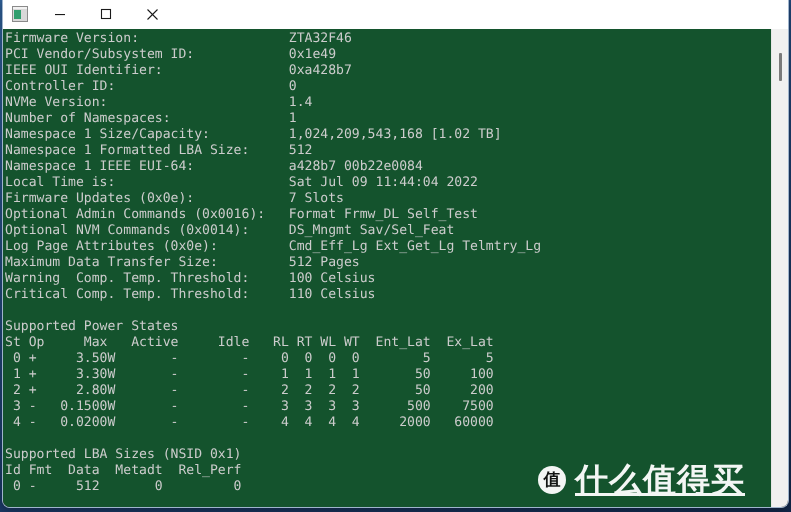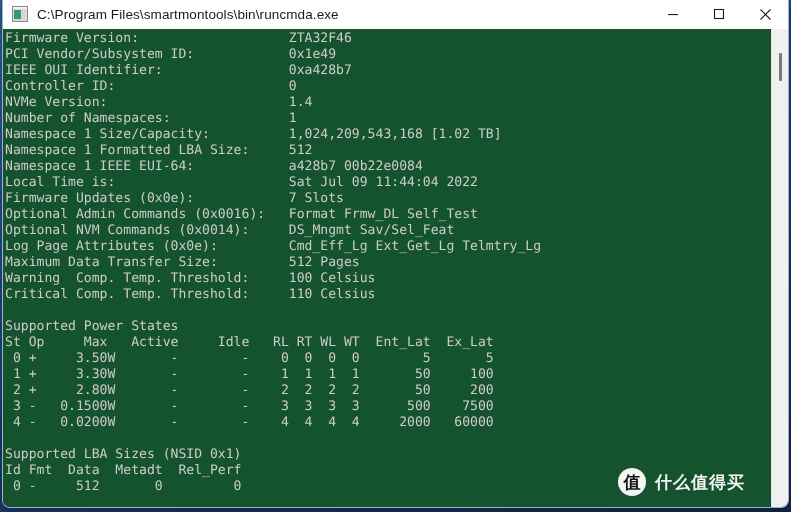--- a/index.html
+++ b/index.html
@@ -164,36 +164,36 @@
     font-size: 17px;
     font-weight: bold;
     display: flex;
     align-items: center;
     justify-content: center;
     line-height: 1;
   }
   #wm-text {
     color: #ffffff;
     font-family: "DejaVu Sans", sans-serif;
-    font-size: 17px;
+    font-size: 33px;
     font-weight: bold;
     letter-spacing: 1px;
     line-height: 1;
+    text-decoration: underline;
   }
 </style>
 </head>
 <body>
 
 <div id="screen">
 
   <div id="window">
 
     <div id="titlebar">
       <div id="title-icon"></div>
-      <div id="title-text">C:\Program Files\smartmontools\bin\runcmda.exe</div>
       <div id="window-controls">
         <button class="wc-btn" title="Minimize">
           <svg width="12" height="12" viewBox="0 0 12 12">
             <rect x="1" y="6" width="10" height="1.1" fill="#1a1a1a"></rect>
           </svg>
         </button>
         <button class="wc-btn" title="Maximize">
           <svg width="12" height="12" viewBox="0 0 12 12">
             <rect x="1.5" y="1.5" width="9" height="9" fill="none" stroke="#1a1a1a" stroke-width="1.1"></rect>
           </svg>

